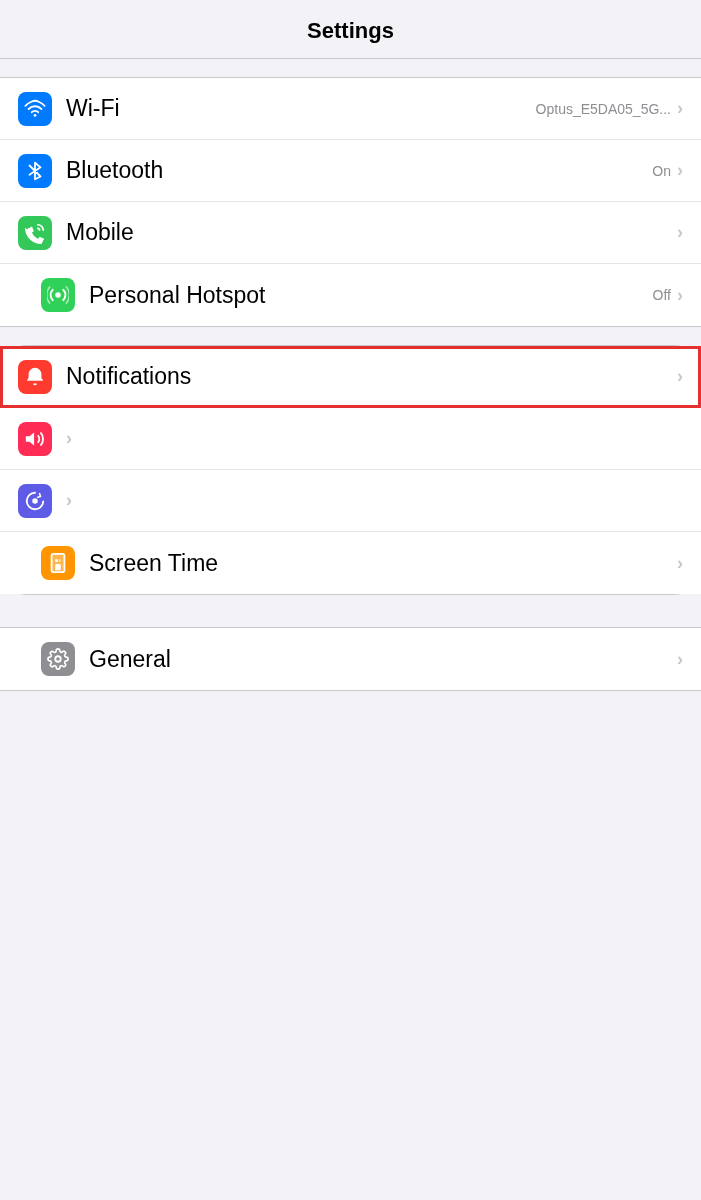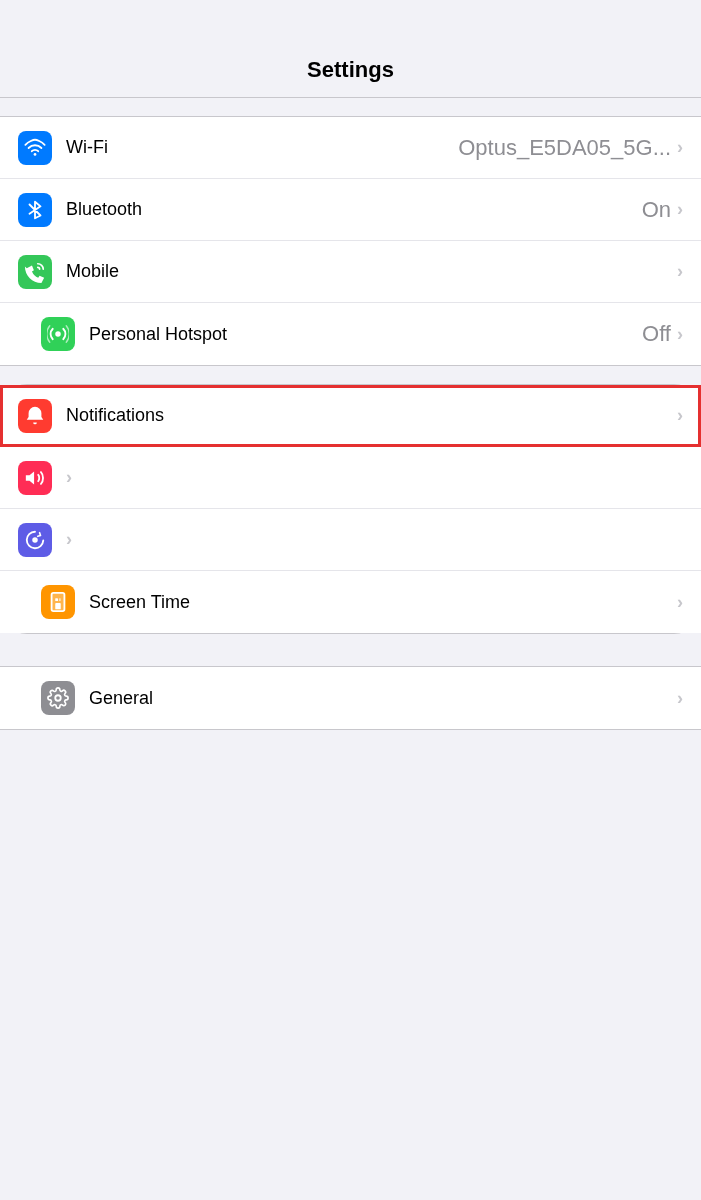--- a/index.html
+++ b/index.html
@@ -16,21 +16,20 @@
       color: #000;
     }
 
     .page-title {
       text-align: center;
       padding: 18px 0 14px;
       font-size: 22px;
       font-weight: 700;
       background-color: #f2f2f7;
       border-bottom: 1px solid #c8c7cc;
-      margin-top: 39px;
     }
 
     .section {
       background-color: #fff;
       margin: 0;
       border-top: 1px solid #c8c7cc;
       border-bottom: 1px solid #c8c7cc;
     }
 
     .section + .section {
@@ -69,27 +68,27 @@
     .icon-green { background-color: #34C759; }
     .icon-green2 { background-color: #30D158; }
     .icon-red { background-color: #FF3B30; }
     .icon-pink { background-color: #FF2D55; }
     .icon-purple { background-color: #5E5CE6; }
     .icon-yellow { background-color: #FF9500; }
     .icon-gray { background-color: #8E8E93; }
 
     .row-label {
       flex: 1;
-      font-size: 18px;
+      font-size: 23px;
       font-weight: 400;
       color: #000;
     }
 
     .row-value {
-      font-size: 22px;
+      font-size: 14px;
       color: #8e8e93;
       margin-right: 6px;
     }
 
     .chevron {
       color: #c7c7cc;
       font-size: 18px;
       font-weight: 600;
     }
 

